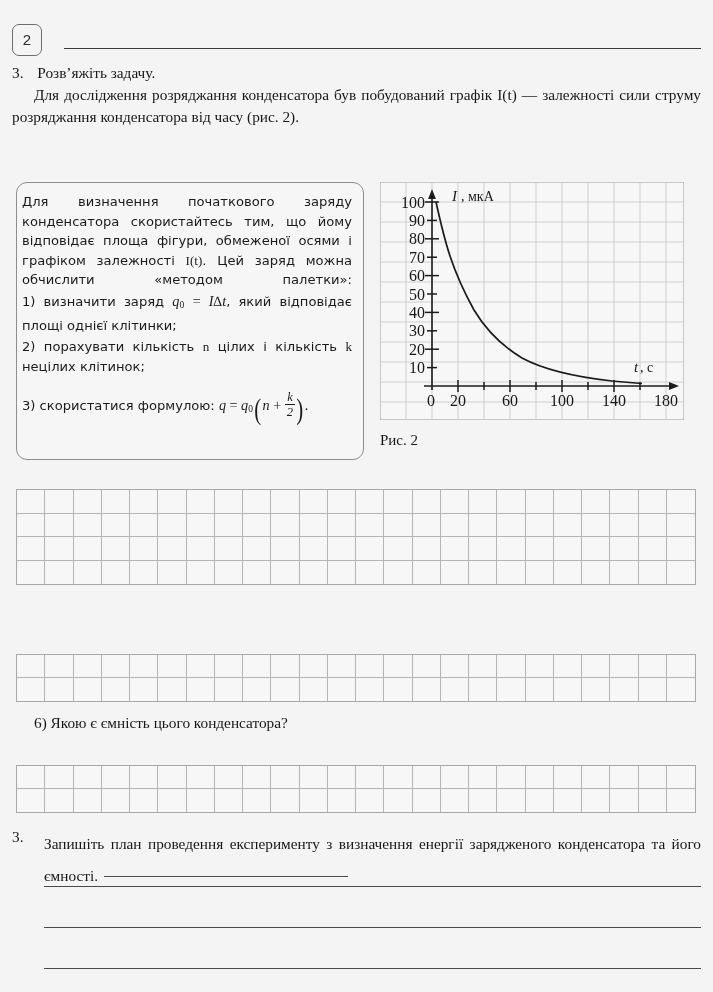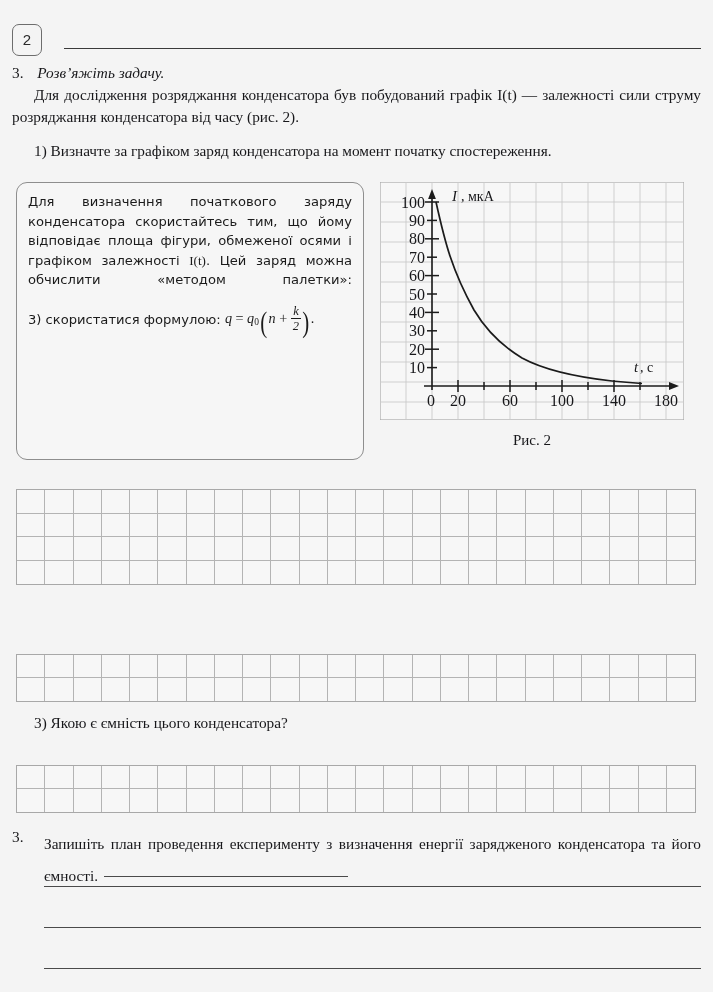--- a/index.html
+++ b/index.html
@@ -61,21 +61,21 @@
     font-size: 15.3px;
     line-height: 21.5px;
     text-align: justify;
     color: #17171a;
   }
   .num-label {
     position: absolute;
     font-size: 15.3px;
     color: #17171a;
   }
-  .italic { font-style: italic; }
+  .italic { }
   .mi { font-family: "Liberation Serif", serif; }
 
   #q3-title {
     left: 12px;
     top: 62px;
     width: 690px;
   }
   #q3-title .tnum { font-style: normal; }
 
   #intro-par {
@@ -95,21 +95,21 @@
   .hintbox {
     position: absolute;
     left: 16px;
     top: 182px;
     width: 348px;
     height: 278px;
     box-sizing: border-box;
     border: 1.5px solid #8e8e8e;
     border-radius: 11px;
     background: #f6f6f6;
-    padding: 9px 11px 6px 11px;
+    padding: 9px 11px 6px 5px;
     font-family: "DejaVu Sans", sans-serif;
     font-size: 13.1px;
     line-height: 19.6px;
     color: #1b1b1b;
     text-align: justify;
   }
   .hintbox p {
     margin: 0;
   }
   .hintbox .just { text-align: justify; text-align-last: justify; }
@@ -152,21 +152,20 @@
     top: 182px;
     width: 304px;
     height: 238px;
   }
   .figure svg { display: block; }
   .fig-caption {
     position: absolute;
     left: 380px;
     top: 432px;
     width: 304px;
-    text-align: center;
     font-size: 15px;
     color: #17171a;
   }
 
   
   .grid {
     position: absolute;
     box-sizing: border-box;
     border: 1.3px solid #a8a8a8;
     background: #f7f7f7;
@@ -225,26 +224,27 @@
 
   <div class="txt" id="q3-title">
     <span class="tnum">3.</span>
     <span class="italic" style="margin-left:10px">Розв’яжіть задачу.</span>
   </div>
 
   <div class="txt" id="intro-par">
     <span>Для дослідження розряджання конденсатора був побудований графік </span><span class="mi">I(t)</span><span> — залежності сили струму розряджання конденсатора від часу (рис. 2).</span>
   </div>
 
-  <div class="txt" id="sub1-par">1) Визначте за графіком заряд конденсатора на момент початку спостереження.</div>
 
   <div class="hintbox">
     <p class="just"><span>Для визначення початкового заряду конденсатора скористайтесь тим, що йому відповідає площа фігури, обмеженої осями і графіком залежності </span><span class="mi">I(t)</span><span>. Цей заряд можна обчислити «методом палетки»:</span></p>
 
-
+    <p class="lastleft" style="margin-top:2px"><span>1) визначити заряд </span><span class="eq"><span>q</span><sub class="s0">0</sub><span> = I∆t</span></span><span>, який відповідає площі однієї клітинки;</span></p>
+
+    <p class="lastleft" style="margin-top:2px"><span>2) порахувати кількість </span><span class="mi">n</span><span> цілих і кількість </span><span class="mi">k</span><span> нецілих клітинок;</span></p>
 
     <p style="margin-top:14px"><span>3) скористатися формулою: </span><span class="eq"><span>q</span> <span class="up">=</span> <span>q</span><sub class="s0">0</sub><span class="bigparen">(</span><span>n</span> <span class="up">+</span> <span class="frac"><span class="fnum">k</span><span class="fden">2</span></span><span class="bigparen">)</span><span class="up">.</span></span></p>
   </div>
 
   <div class="figure">
     <svg width="304" height="238" viewBox="0 0 304 238">
 
       <rect x="0" y="0" width="304" height="238" fill="#f7f7f7" stroke="#a8a8a8" stroke-width="1.2"></rect>
       <g stroke="#c9c9c9" stroke-width="0.9">
 
@@ -485,21 +485,21 @@
       <div class="cell lastrow"></div>
       <div class="cell lastrow"></div>
       <div class="cell lastrow"></div>
       <div class="cell lastrow"></div>
       <div class="cell lastrow"></div>
       <div class="cell lastrow"></div>
       <div class="cell lastrow"></div>
       <div class="cell lastcol lastrow"></div>
     </div>
 
-  <div class="txt" id="sub3-par">3) Якою є ємність цього конденсатора?</div>
+  <div class="txt" id="sub3-par">6) Якою є ємність цього конденсатора?</div>
   <div class="grid" id="grid-c" style="grid-template-columns: repeat(24, 1fr); grid-template-rows: repeat(2, 1fr);">
       <div class="cell"></div>
       <div class="cell"></div>
       <div class="cell"></div>
       <div class="cell"></div>
       <div class="cell"></div>
       <div class="cell"></div>
       <div class="cell"></div>
       <div class="cell"></div>
       <div class="cell"></div>

